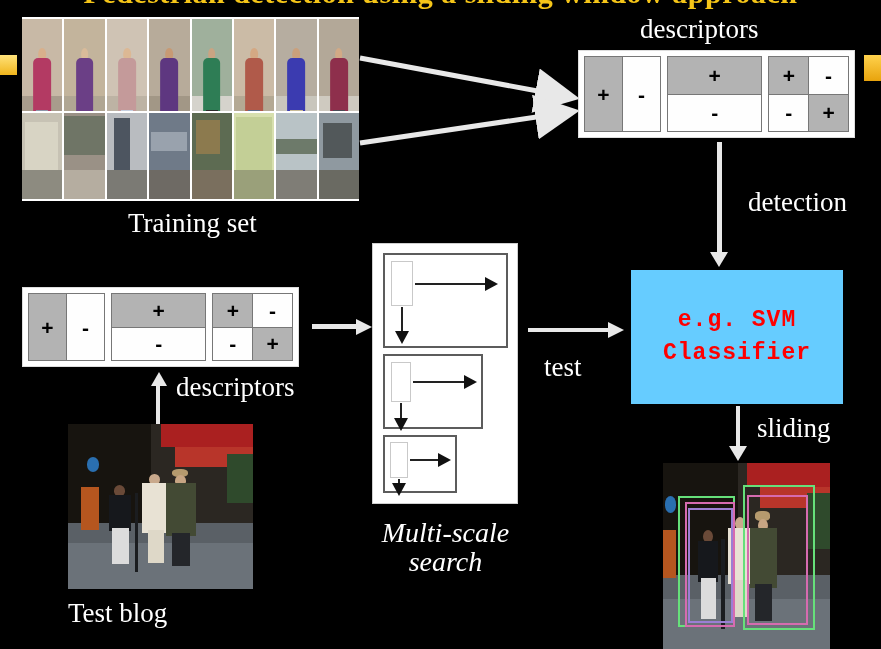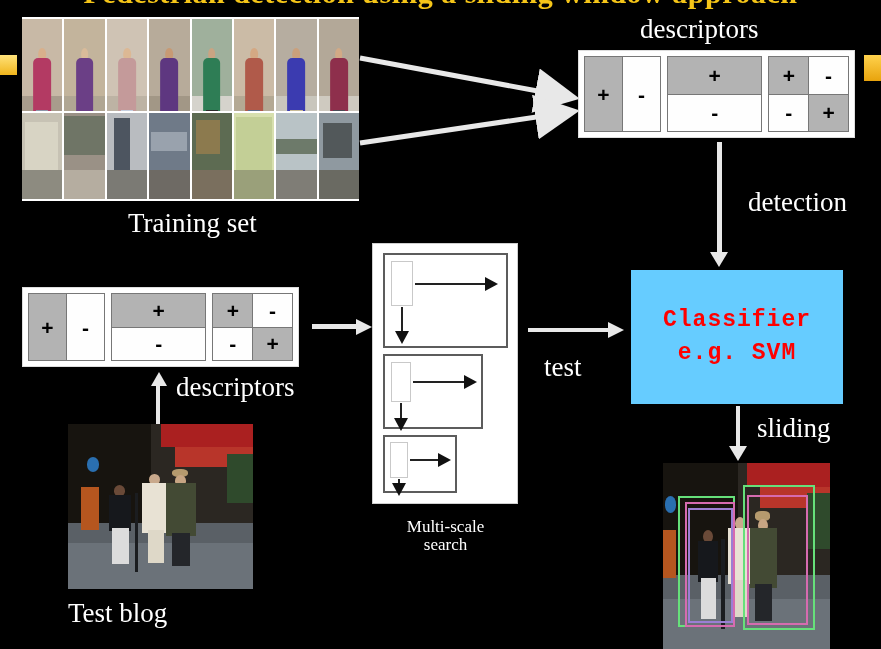--- a/index.html
+++ b/index.html
@@ -22,21 +22,21 @@
   #slide-title {
     position: absolute; left: 0; top: -24px; width: 881px;
     text-align: center; color: #f5c518;
     font-size: 30px; font-weight: bold; letter-spacing: .5px;
     white-space: nowrap; overflow: hidden;
   }
 
   
   .label { position: absolute; color: #fff; white-space: nowrap; }
   .label.big   { font-size: 27px; }
-  .label.mid   { font-size: 17px; }
+  .label.mid   { font-size: 28px; font-style: italic; }
   .label.twoline { text-align: center; line-height: 1.05; white-space: normal; }
 
   
   .strip {
     position: absolute; display: flex; background: #fff;
     padding: 2px 0 2px 0; gap: 2px; overflow: hidden;
   }
   .thumb { height: 100%; flex: 1 1 0; position: relative; overflow: hidden; }
   .thumb .sky { position: absolute; inset: 0; }
   .thumb .ground { position: absolute; left: 0; right: 0; bottom: 0; height: 34%; }
@@ -368,22 +368,22 @@
     <span>search</span>
   </div>
 
   <div class="warrow" style="left:528px; top:322px; width:100px; height:18px;">
     <div class="shaft" style="left:0; top:6px; width:82px; height:4px;"></div>
     <div class="tip-r" style="left:80px; top:0;"></div>
   </div>
   <div class="label big" style="left:544px; top:352px;">test</div>
 
   <div id="classifier-box" style="left:631px; top:270px; width:212px; height:134px;">
+    <div>e.g. SVM</div>
     <div>Classifier</div>
-    <div>e.g. SVM</div>
   </div>
 
   <div class="warrow" style="left:728px; top:406px; width:20px; height:56px;">
     <div class="shaft" style="left:8px; top:0; width:4px; height:42px;"></div>
     <div class="tip-d" style="left:1px; top:40px;"></div>
   </div>
   <div class="label big" style="left:757px; top:413px;">sliding</div>
 
   <div class="photo" id="test-image" style="left:68px; top:424px; width:185px; height:165px;">
     <div class="ph-layer" style="left:0; top:0; width:100%; height:62%; background:#2b2722;"></div>

